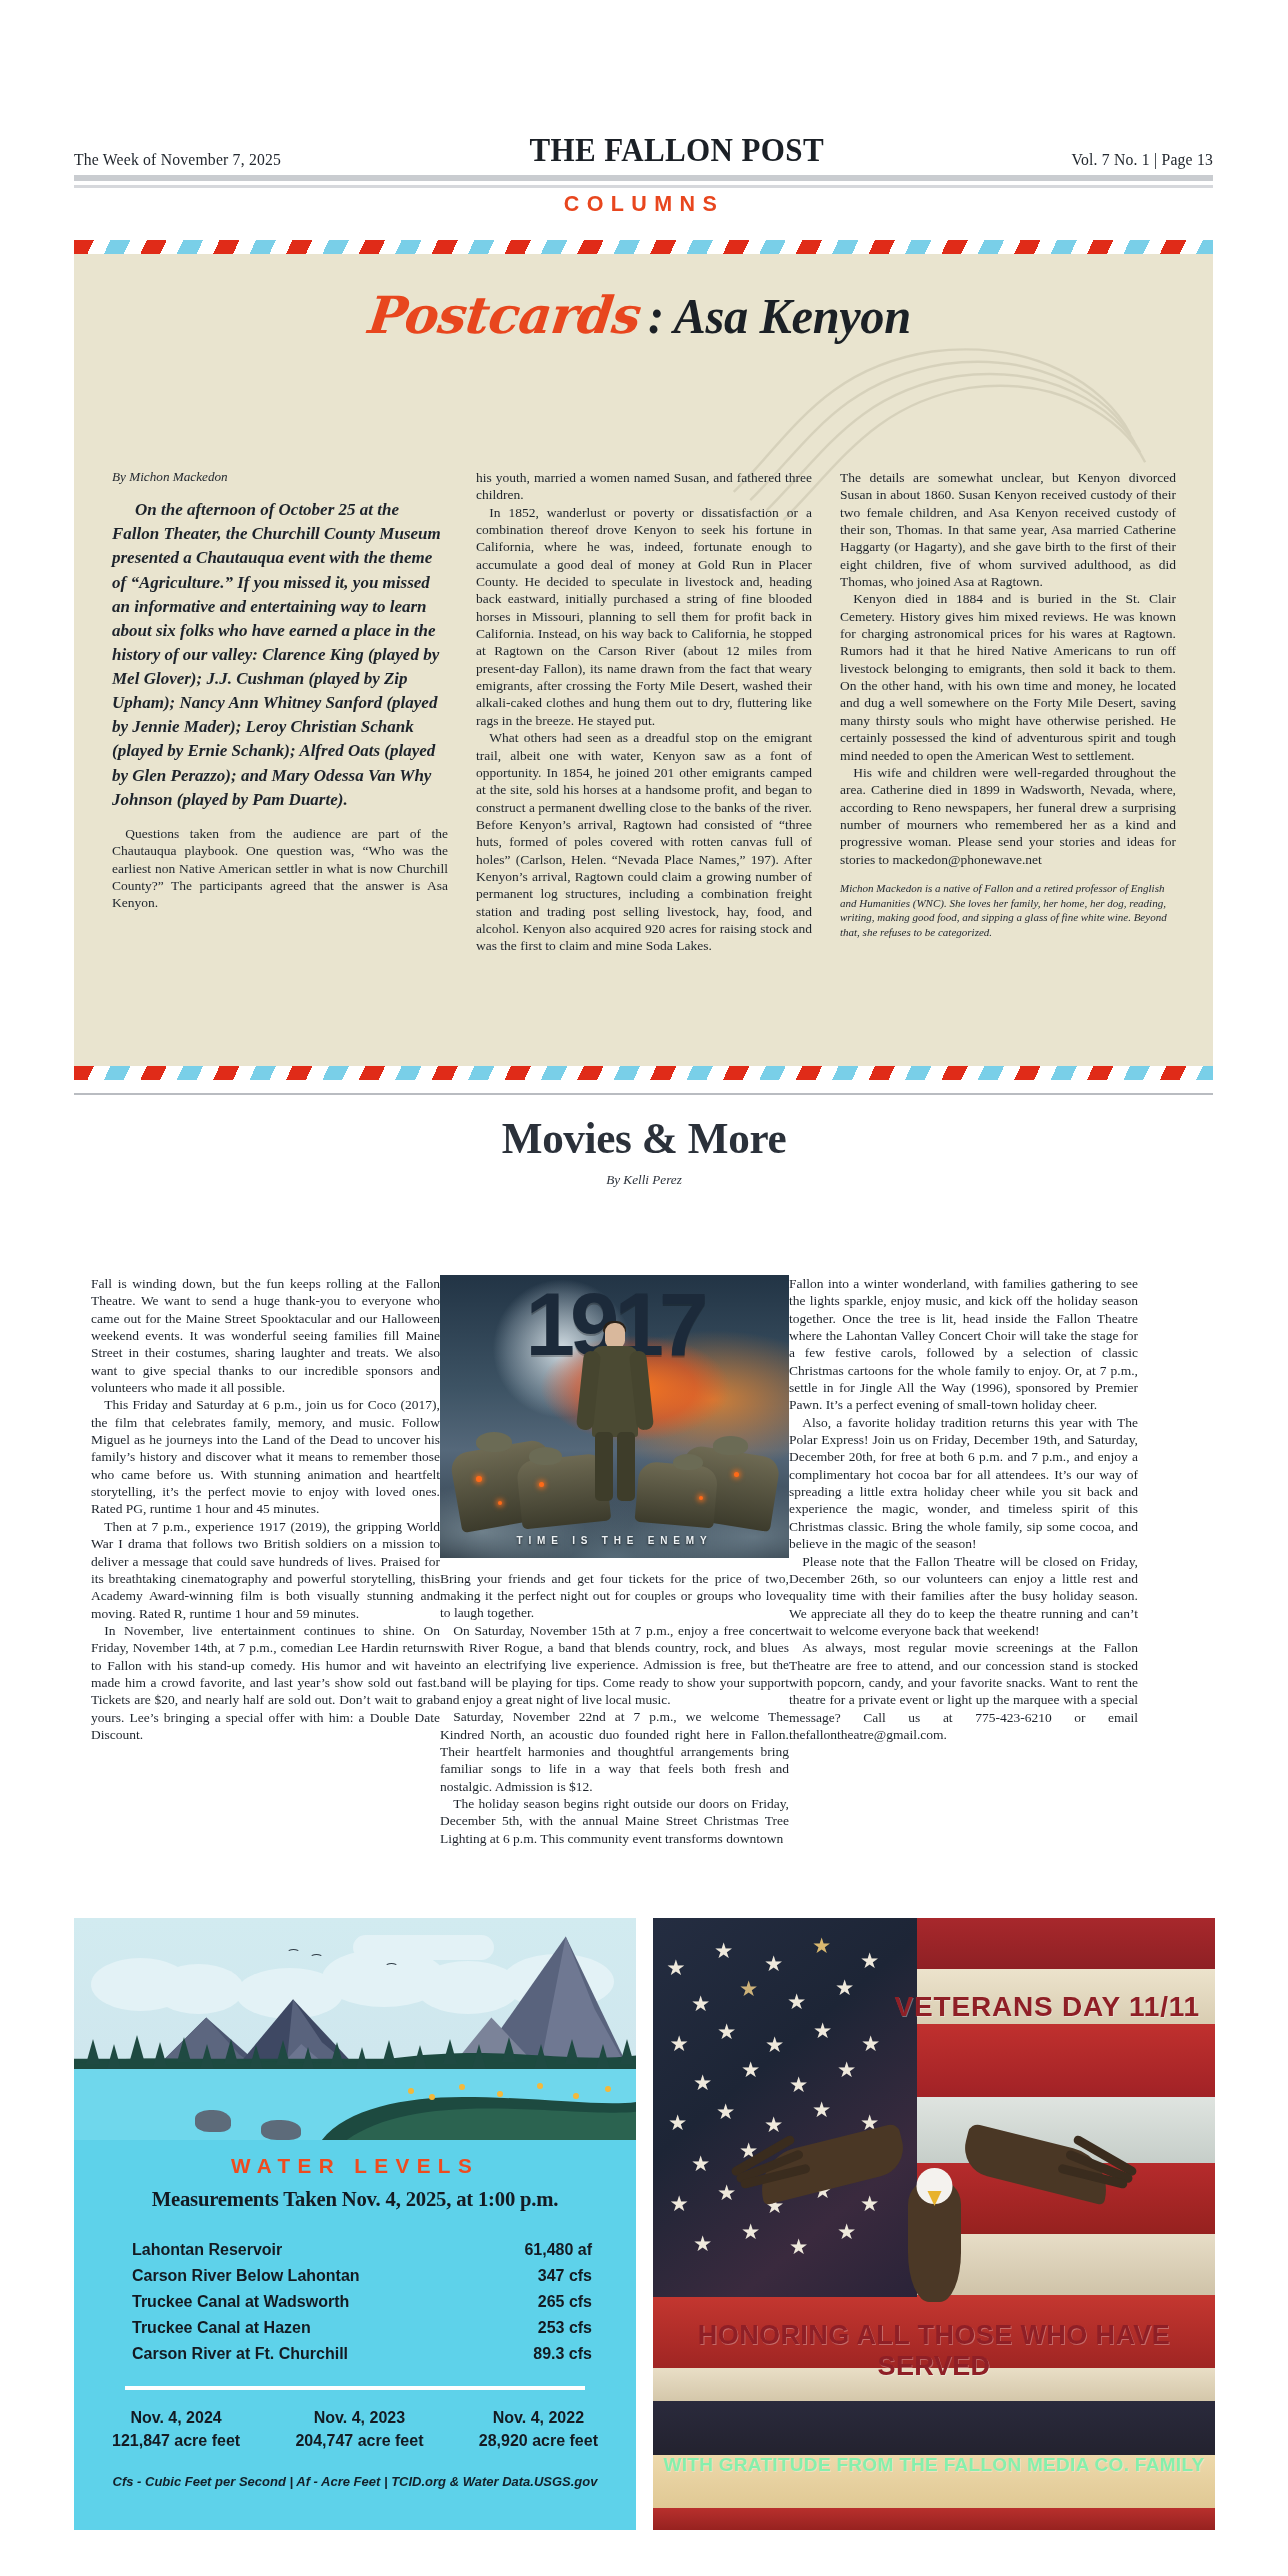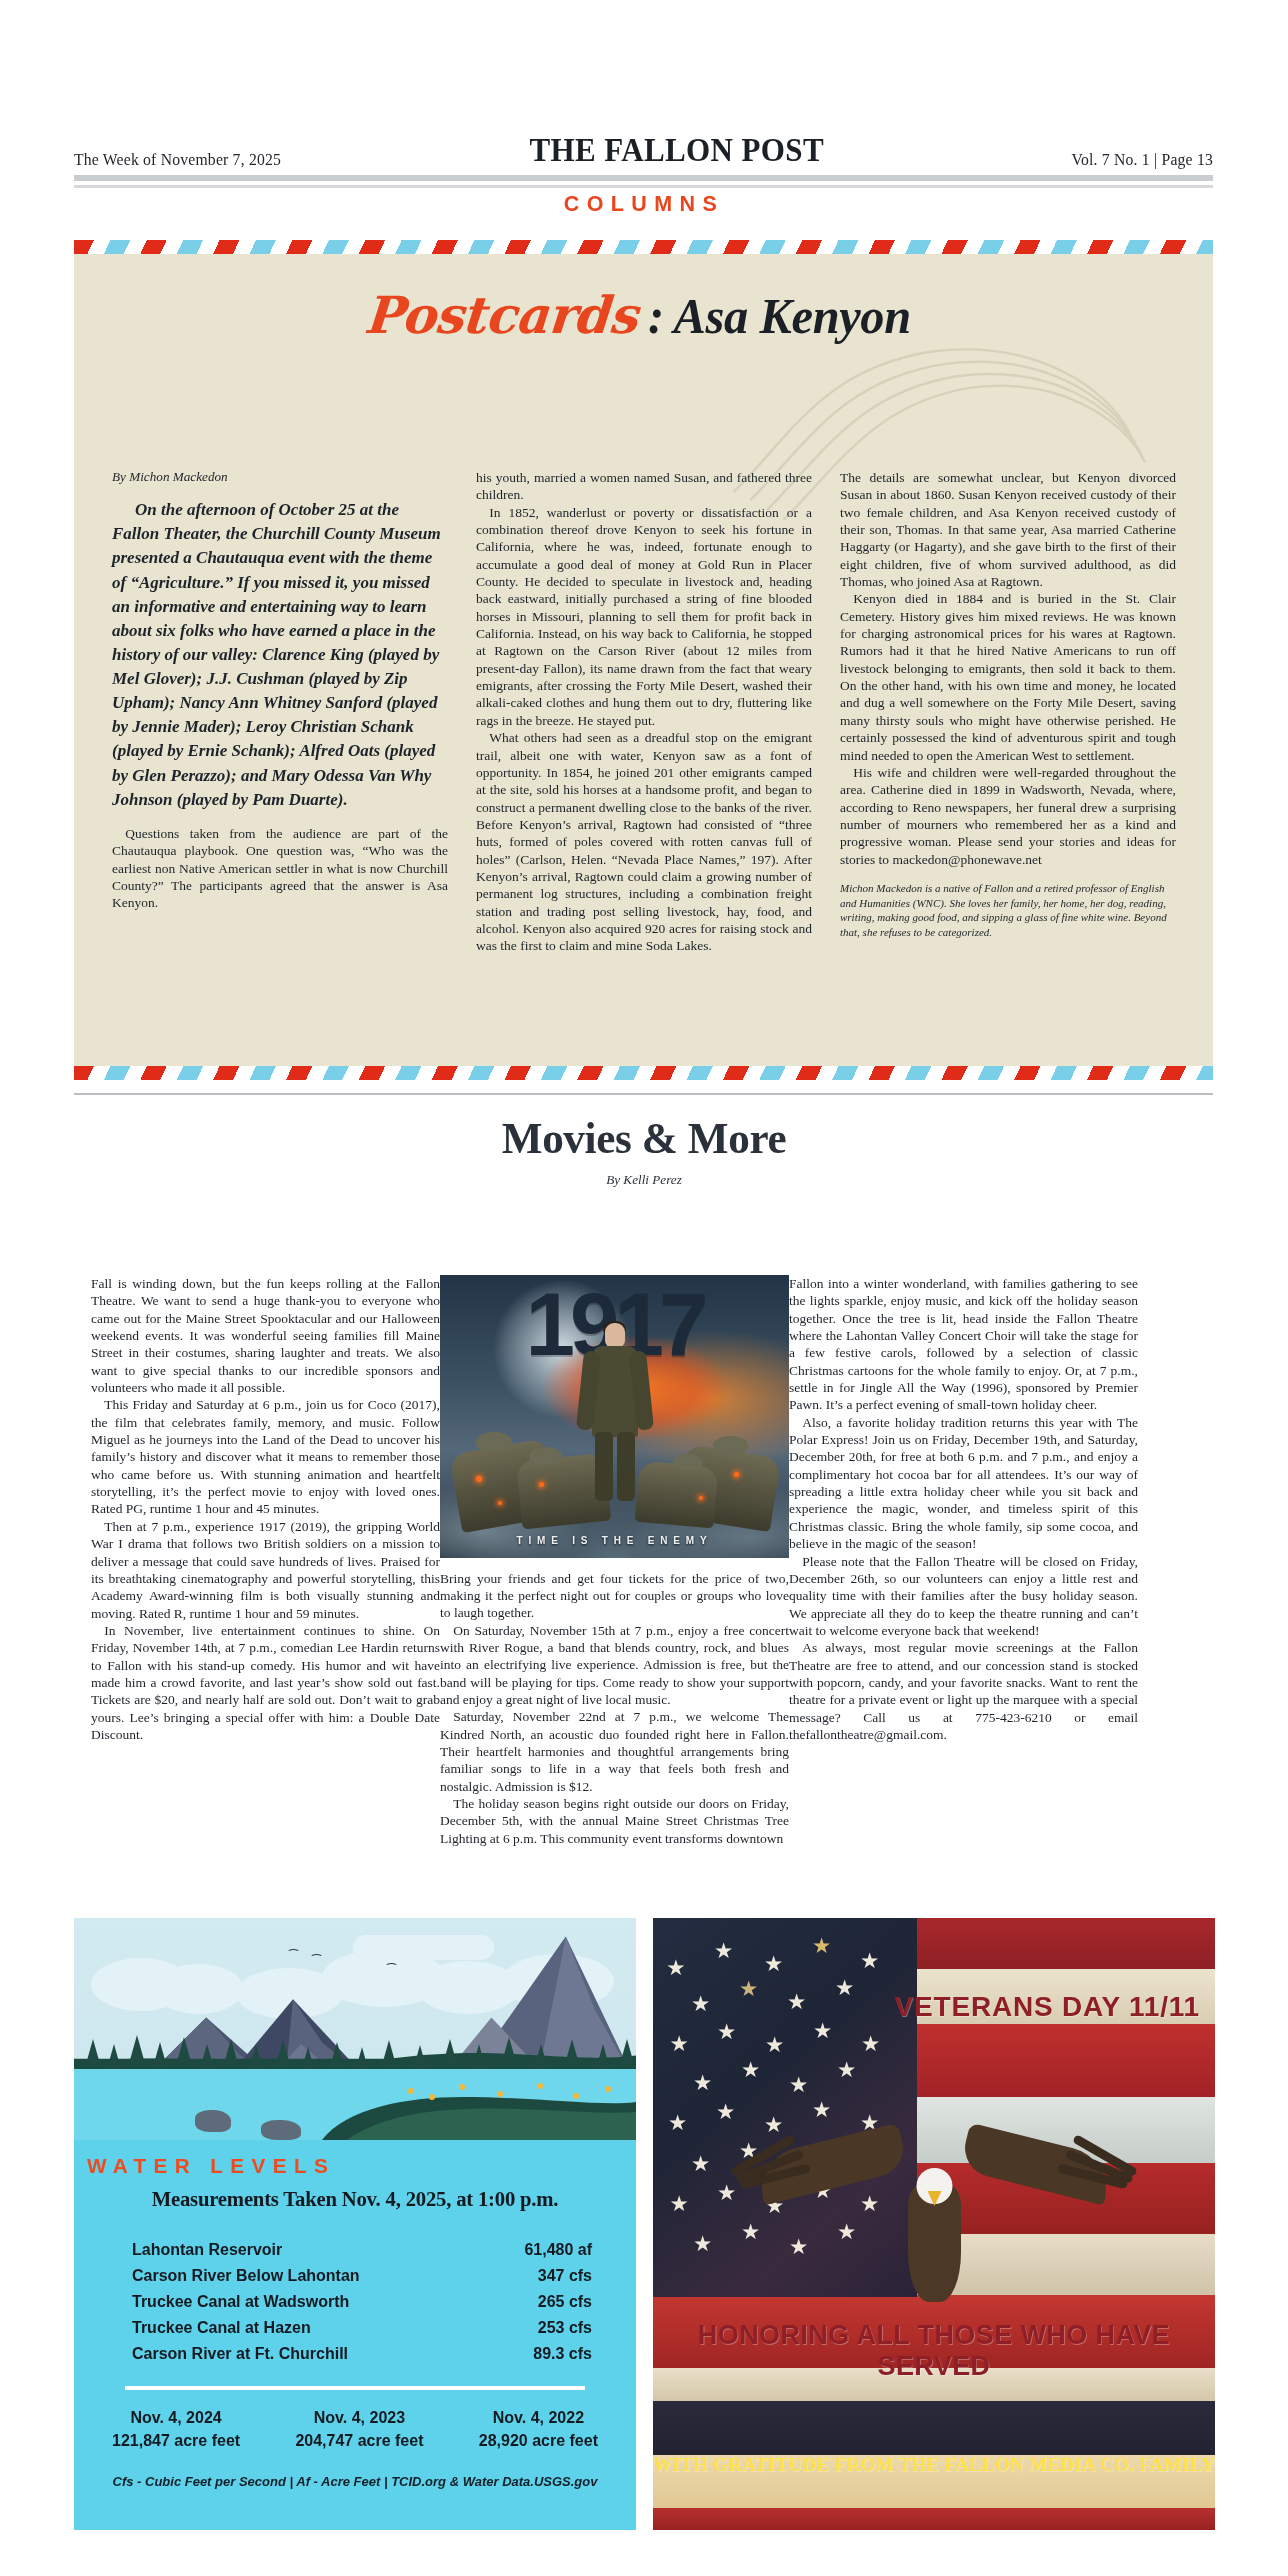--- a/index.html
+++ b/index.html
@@ -201,23 +201,23 @@
   .cloud { position:absolute; background:#e3f2f6; border-radius:50%; }
   .tree { position:absolute; width:0; height:0; border-left:7.4px solid transparent; border-right:7.4px solid transparent; border-bottom:25px solid #1f4a42; }
   .lake { position:absolute; left:0; bottom:0; width:562px; height:71px; background:#6fd7ec; }
   .rock { position:absolute; background:#5d6b7a; border-radius:40% 50% 30% 40%; }
   .flower { position:absolute; width:5.8px; height:5.8px; border-radius:50%; background:#f3b93c; }
   .bird { position:absolute; width:13.2px; height:6.6px;
     border-top:1.7px solid #2e3b45; border-radius:50%;
     border-left:1.7px solid transparent; border-right:1.7px solid transparent; }
 
   .wl-title {
-    position:absolute; left:0; top:236px; width:562px; text-align:left;
-    font-family:"Liberation Sans", sans-serif; font-weight:bold;
-    font-size:20.7px; letter-spacing:7.4px; color:#ef4b1e;margin-left:13px;
+    position:absolute; left:0; top:236px; width:562px; text-align:center;
+    font-family:"Liberation Sans", sans-serif; font-weight:bold;
+    font-size:20.7px; letter-spacing:7.4px; color:#ef4b1e;
   }
   .wl-sub {
     position:absolute; left:0; top:270px; width:562px; text-align:center;
     font-family:"Liberation Serif", serif; font-weight:bold;
     font-size:20.7px; color:#131a22; letter-spacing:-0.2px;
   }
   .wl-table {
     position:absolute; left:58px; top:319px; width:460px;
     font-family:"Liberation Sans", sans-serif; font-weight:bold;
     font-size:16px; color:#131a22;
@@ -257,22 +257,22 @@
     text-shadow:0.8px 0.8px 0 rgba(255,255,255,.35);
   }
   .vet-line1 {
     position:absolute; left:0; top:402px; width:100%; text-align:center;
     font-family:"Liberation Sans", sans-serif; font-weight:bold;
     font-size:27px; letter-spacing:0.4px; color:#8f1f26;
     text-shadow:0.8px 0.8px 0 rgba(255,255,255,.3);
   }
   .vet-line2 {
     position:absolute; left:0; top:536px; width:100%; text-align:center;
-    font-family:Liberation Serif, serif; font-weight:bold;
-    font-size:19px; letter-spacing:0.3px; color:#fde047;
+    font-family:Liberation Sans, sans-serif; font-weight:bold;
+    font-size:19px; letter-spacing:0.3px; color:#86efac;
     text-shadow:0.8px 0.8px 0 rgba(255,255,255,.3);
   }
   .eagle { position:absolute; left:50%; top:222px; transform:translateX(-50%); width:355px; height:190px; }
   .wing { position:absolute; top:0; width:149px; height:48px; background:#4a3725; }
   .wing.left  { left:0;  border-radius:74px 16.5px 50px 8.3px; transform:rotate(-14deg); }
   .wing.right { right:0; border-radius:16.5px 74px 8.3px 50px; transform:rotate(14deg); }
   .feather { position:absolute; top:1.7px; width:71px; height:9px; background:#3a2c1e; border-radius:5px; }
   .eagle-body { position:absolute; left:50%; top:38px; transform:translateX(-50%); width:53px; height:124px; background:#4b3826; border-radius:26.5px 26.5px 40% 40%; }
   .eagle-head { position:absolute; left:50%; top:28px; transform:translateX(-50%); width:36px; height:36px; background:#f4f2ee; border-radius:50%; }
   .eagle-beak { position:absolute; left:50%; top:51px; transform:translateX(-50%); width:0; height:0; border-left:7.4px solid transparent; border-right:7.4px solid transparent; border-top:15px solid #e8b22c; }

